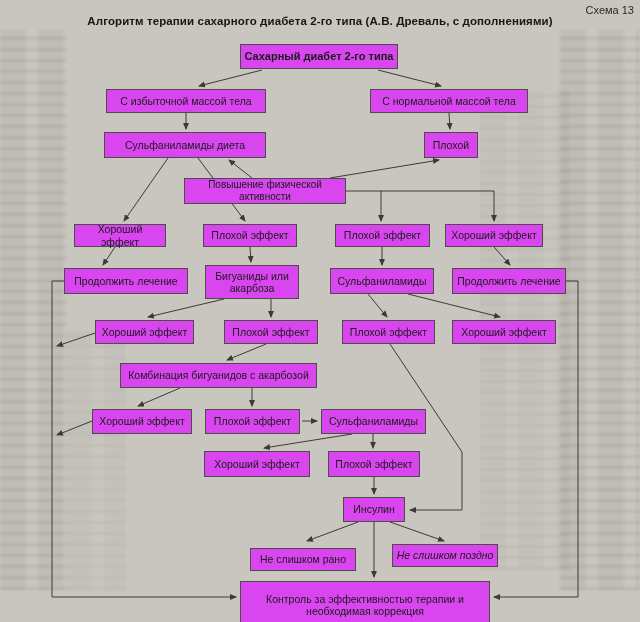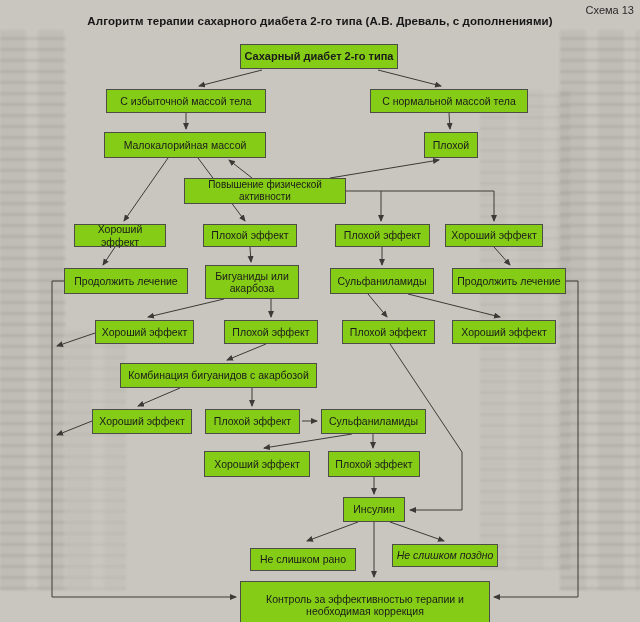--- a/index.html
+++ b/index.html
@@ -25,21 +25,21 @@
 
   .schema-label{
     position:absolute;top:4px;right:6px;font-size:11px;color:#2a2a2a;z-index:3;
   }
   .page-title{
     position:absolute;top:15px;left:0;width:640px;text-align:center;
     font-size:11.5px;font-weight:bold;color:#161616;z-index:3;letter-spacing:.1px;
   }
   .node{
     position:absolute;z-index:2;box-sizing:border-box;
-    background:#84cc16;border:1px solid #4e4c48;
+    background:#d946ef;border:1px solid #4e4c48;
     display:flex;align-items:center;justify-content:center;text-align:center;
     font-size:10.5px;line-height:1.18;color:#1b1b1b;padding:1px 3px;
   }
   .node.bold{font-weight:bold;font-size:11px;}
   svg.arrows{position:absolute;left:0;top:0;z-index:1;}
   svg.arrows line, svg.arrows polyline{
     stroke:#3c3a37;stroke-width:1;fill:none;
   }
 </style>
 </head>
@@ -111,21 +111,21 @@
     <line x1="92" y1="421" x2="57" y2="435" marker-end="url(#ah)"></line>
 
     <polyline points="566,281 578,281 578,597 494,597" marker-end="url(#ah)"></polyline>
   </svg>
 
   <div class="node bold" style="left:240px;top:44px;width:158px;height:25px;">Сахарный диабет 2-го типа</div>
 
   <div class="node" style="left:370px;top:89px;width:158px;height:24px;">С нормальной массой тела</div>
   <div class="node" style="left:106px;top:89px;width:160px;height:24px;">С избыточной массой тела</div>
 
-  <div class="node" style="left:104px;top:132px;width:162px;height:26px;">Малокалорийная массой</div>
+  <div class="node" style="left:104px;top:132px;width:162px;height:26px;">Сульфаниламиды диета</div>
   <div class="node" style="left:424px;top:132px;width:54px;height:26px;">Плохой</div>
 
   <div class="node" style="left:184px;top:178px;width:162px;height:26px;font-size:10px;">Повышение физической активности</div>
 
   <div class="node" style="left:74px;top:224px;width:92px;height:23px;">Хороший эффект</div>
   <div class="node" style="left:203px;top:224px;width:94px;height:23px;">Плохой эффект</div>
   <div class="node" style="left:335px;top:224px;width:95px;height:23px;">Плохой эффект</div>
   <div class="node" style="left:445px;top:224px;width:98px;height:23px;">Хороший эффект</div>
 
   <div class="node" style="left:64px;top:268px;width:124px;height:26px;">Продолжить лечение</div>

